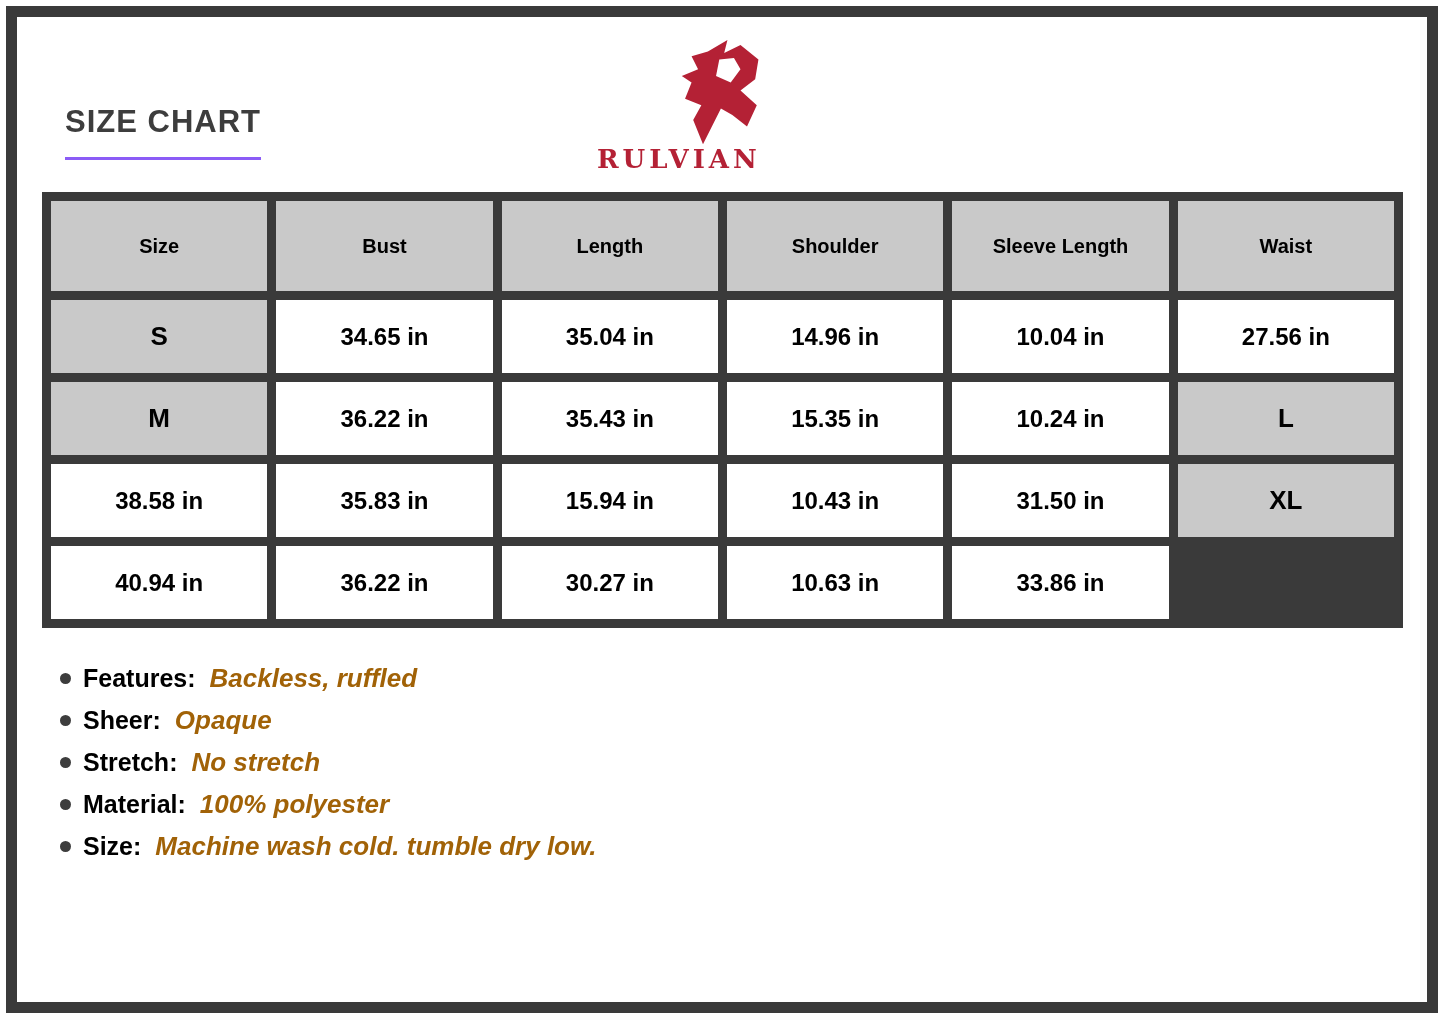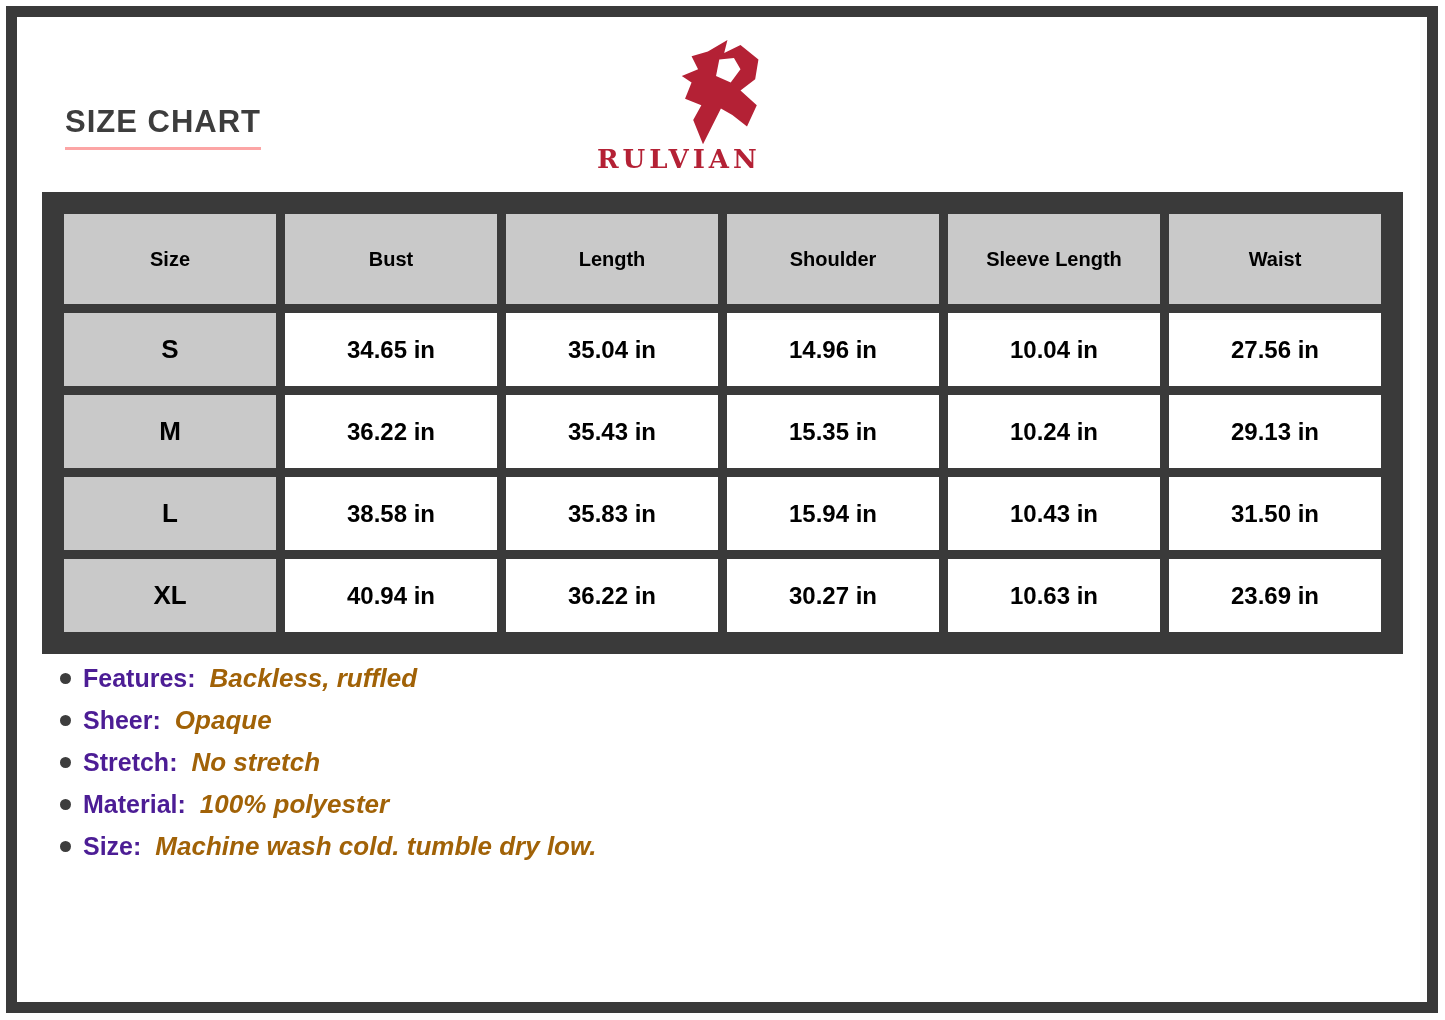--- a/index.html
+++ b/index.html
@@ -19,22 +19,22 @@
   
   .page-title {
     position: absolute;
     left: 65px; top: 104px;
     margin: 0;
     display: inline-block;
     font-size: 31px;
     font-weight: bold;
     letter-spacing: 1px;
     color: #3d3d3d;
-    padding-bottom: 7px;
-    border-bottom: 3px solid #fca5a5;
+    padding-bottom: 17px;
+    border-bottom: 3px solid #8b5cf6;
   }
   
   .brand-logo {
     position: absolute;
     left: 676px; top: 40px;
     width: 98px; height: 106px;
   }
   .brand-logo svg { width: 100%; height: 100%; display: block; }
   .brand-wordmark {
     position: absolute;
@@ -50,21 +50,21 @@
   
   .size-table {
     position: absolute;
     left: 42px; top: 192px;
     width: 1361px;
     background: #3a3a3a;
     display: grid;
     grid-template-columns: repeat(6, 1fr);
     grid-template-rows: 90px 73px 73px 73px 73px;
     gap: 9px;
-    padding: 22px;
+    padding: 9px;
     box-sizing: border-box;
   }
   .cell {
     display: flex;
     align-items: center;
     justify-content: center;
     color: #000000;
     font-weight: bold;
   }
   .th   { background: #c9c9c9; font-size: 20px; }
@@ -84,21 +84,21 @@
   .bullet {
     width: 11px; height: 11px;
     border-radius: 50%;
     background: #3d3d3d;
     margin-right: 12px;
     flex: 0 0 auto;
   }
   .detail-label {
     font-size: 25px;
     font-weight: bold;
-    color: #4c1d95;
+    color: #000000;
     text-align: right;
   }
   .detail-value {
     font-size: 26px;
     font-weight: bold;
     color: #a16207;
     margin-left: 14px;
     white-space: nowrap;
     font-style: italic;
   }
@@ -133,35 +133,34 @@
   <div class="cell val-cell">35.04 in</div>
   <div class="cell val-cell">14.96 in</div>
   <div class="cell val-cell">10.04 in</div>
   <div class="cell val-cell">27.56 in</div>
 
   <div class="cell size-cell">M</div>
   <div class="cell val-cell">36.22 in</div>
   <div class="cell val-cell">35.43 in</div>
   <div class="cell val-cell">15.35 in</div>
   <div class="cell val-cell">10.24 in</div>
-  <div class="cell val-cell">29.13 in</div>
 
   <div class="cell size-cell">L</div>
   <div class="cell val-cell">38.58 in</div>
   <div class="cell val-cell">35.83 in</div>
   <div class="cell val-cell">15.94 in</div>
   <div class="cell val-cell">10.43 in</div>
   <div class="cell val-cell">31.50 in</div>
 
   <div class="cell size-cell">XL</div>
   <div class="cell val-cell">40.94 in</div>
   <div class="cell val-cell">36.22 in</div>
   <div class="cell val-cell">30.27 in</div>
   <div class="cell val-cell">10.63 in</div>
-  <div class="cell val-cell">23.69 in</div>
+  <div class="cell val-cell">33.86 in</div>
 </div>
 
 <div class="details">
   <div class="detail-item">
     <span class="bullet"></span>
     <span class="detail-label">Features:</span>
     <span class="detail-value">Backless, ruffled</span>
   </div>
   <div class="detail-item">
     <span class="bullet"></span>

